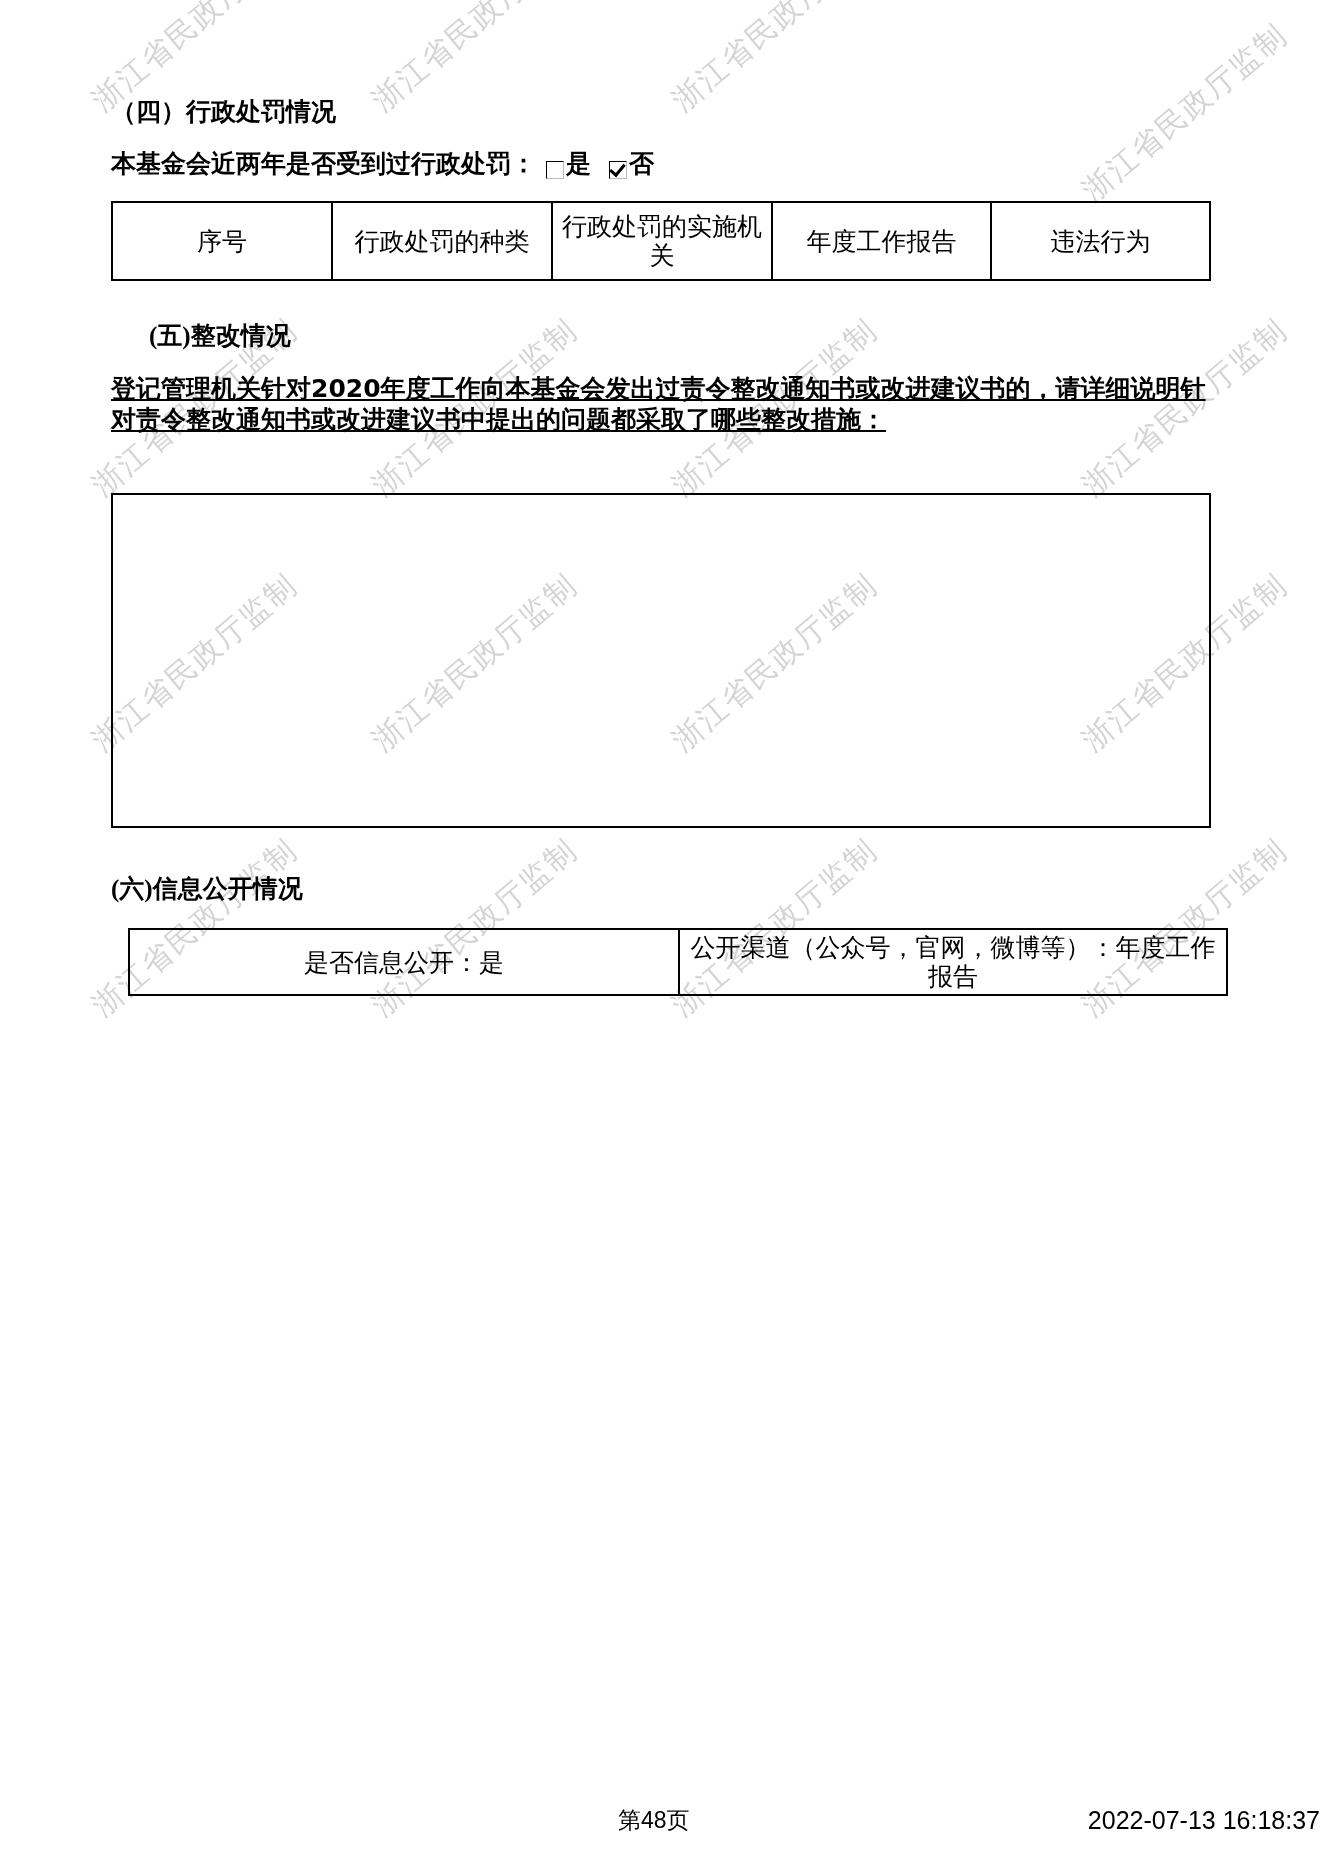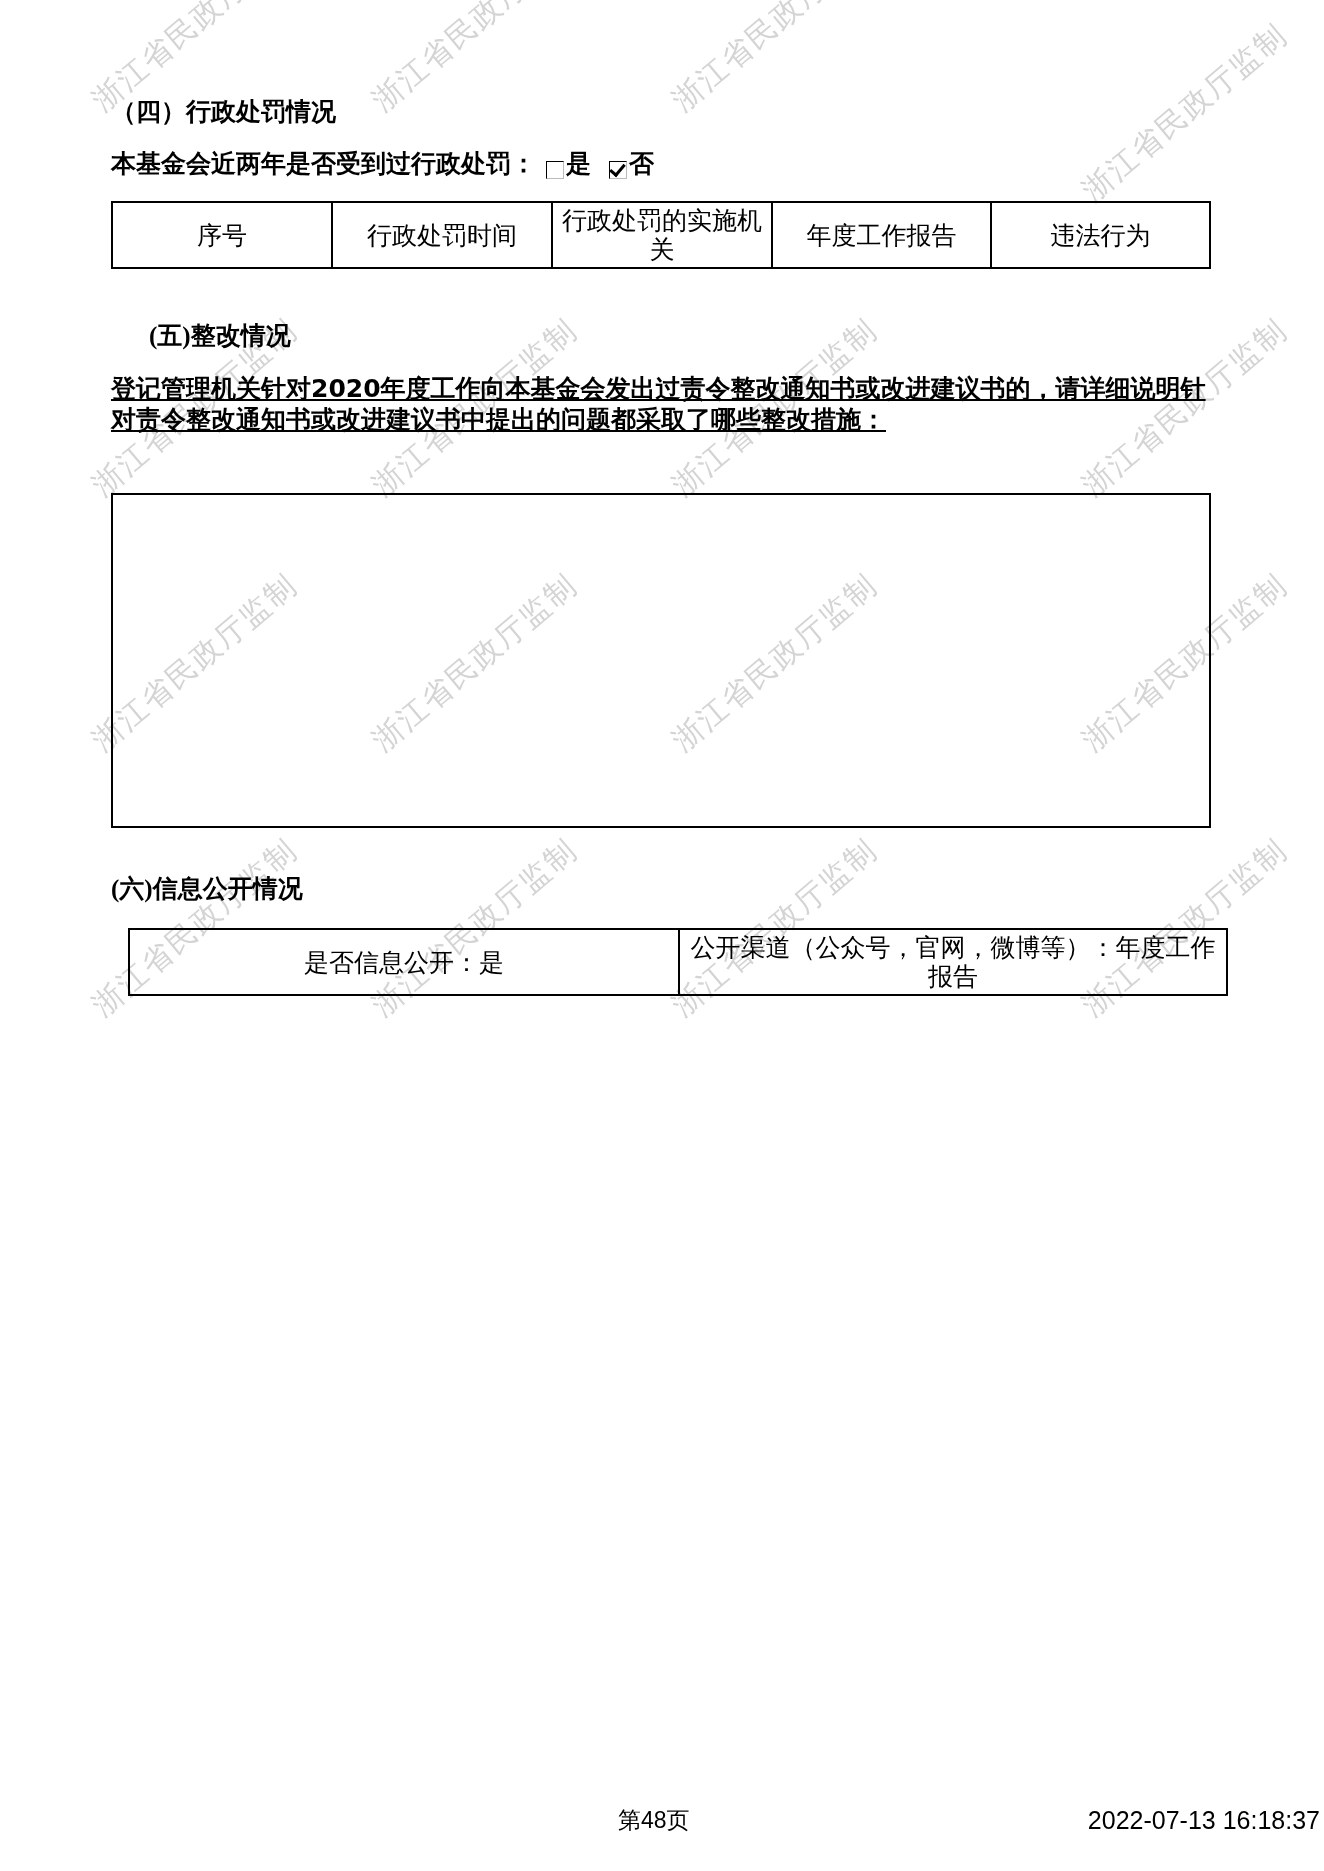--- a/index.html
+++ b/index.html
@@ -84,32 +84,32 @@
     <div class="h-section" style="top:97px;">（四）行政处罚情况</div>
 
     <div class="question">
       <span>本基金会近两年是否受到过行政处罚：</span>
       <span class="checkbox"></span>
       <span>是</span>
       <span class="checkbox checked" style="margin-left:18px;"></span>
       <span>否</span>
     </div>
 
-    <table class="grid" style="left:111px; top:201px; width:1098px; height:68px;">
+    <table class="grid" style="left:111px; top:201px; width:1098px; height:80px;">
       <colgroup>
         <col style="width:220px">
           <col style="width:220px">
           <col style="width:220px">
           <col style="width:219px">
           <col style="width:219px">
       </colgroup>
       <tbody>
           <tr>
         <td>序号</td>
-        <td>行政处罚时间</td>
+        <td>行政处罚的种类</td>
         <td>行政处罚的实施机关</td>
         <td>年度工作报告</td>
         <td>违法行为</td>
       </tr>
     </tbody>
       </table>
 
     <div class="h-section" style="top:321px;margin-left:38px;">(五)整改情况</div>
     <div class="para" style="top:373px;">登记管理机关针对2020年度工作向本基金会发出过责令整改通知书或改进建议书的，请详细说明针对责令整改通知书或改进建议书中提出的问题都采取了哪些整改措施：</div>
     <div class="answer-box"></div>

